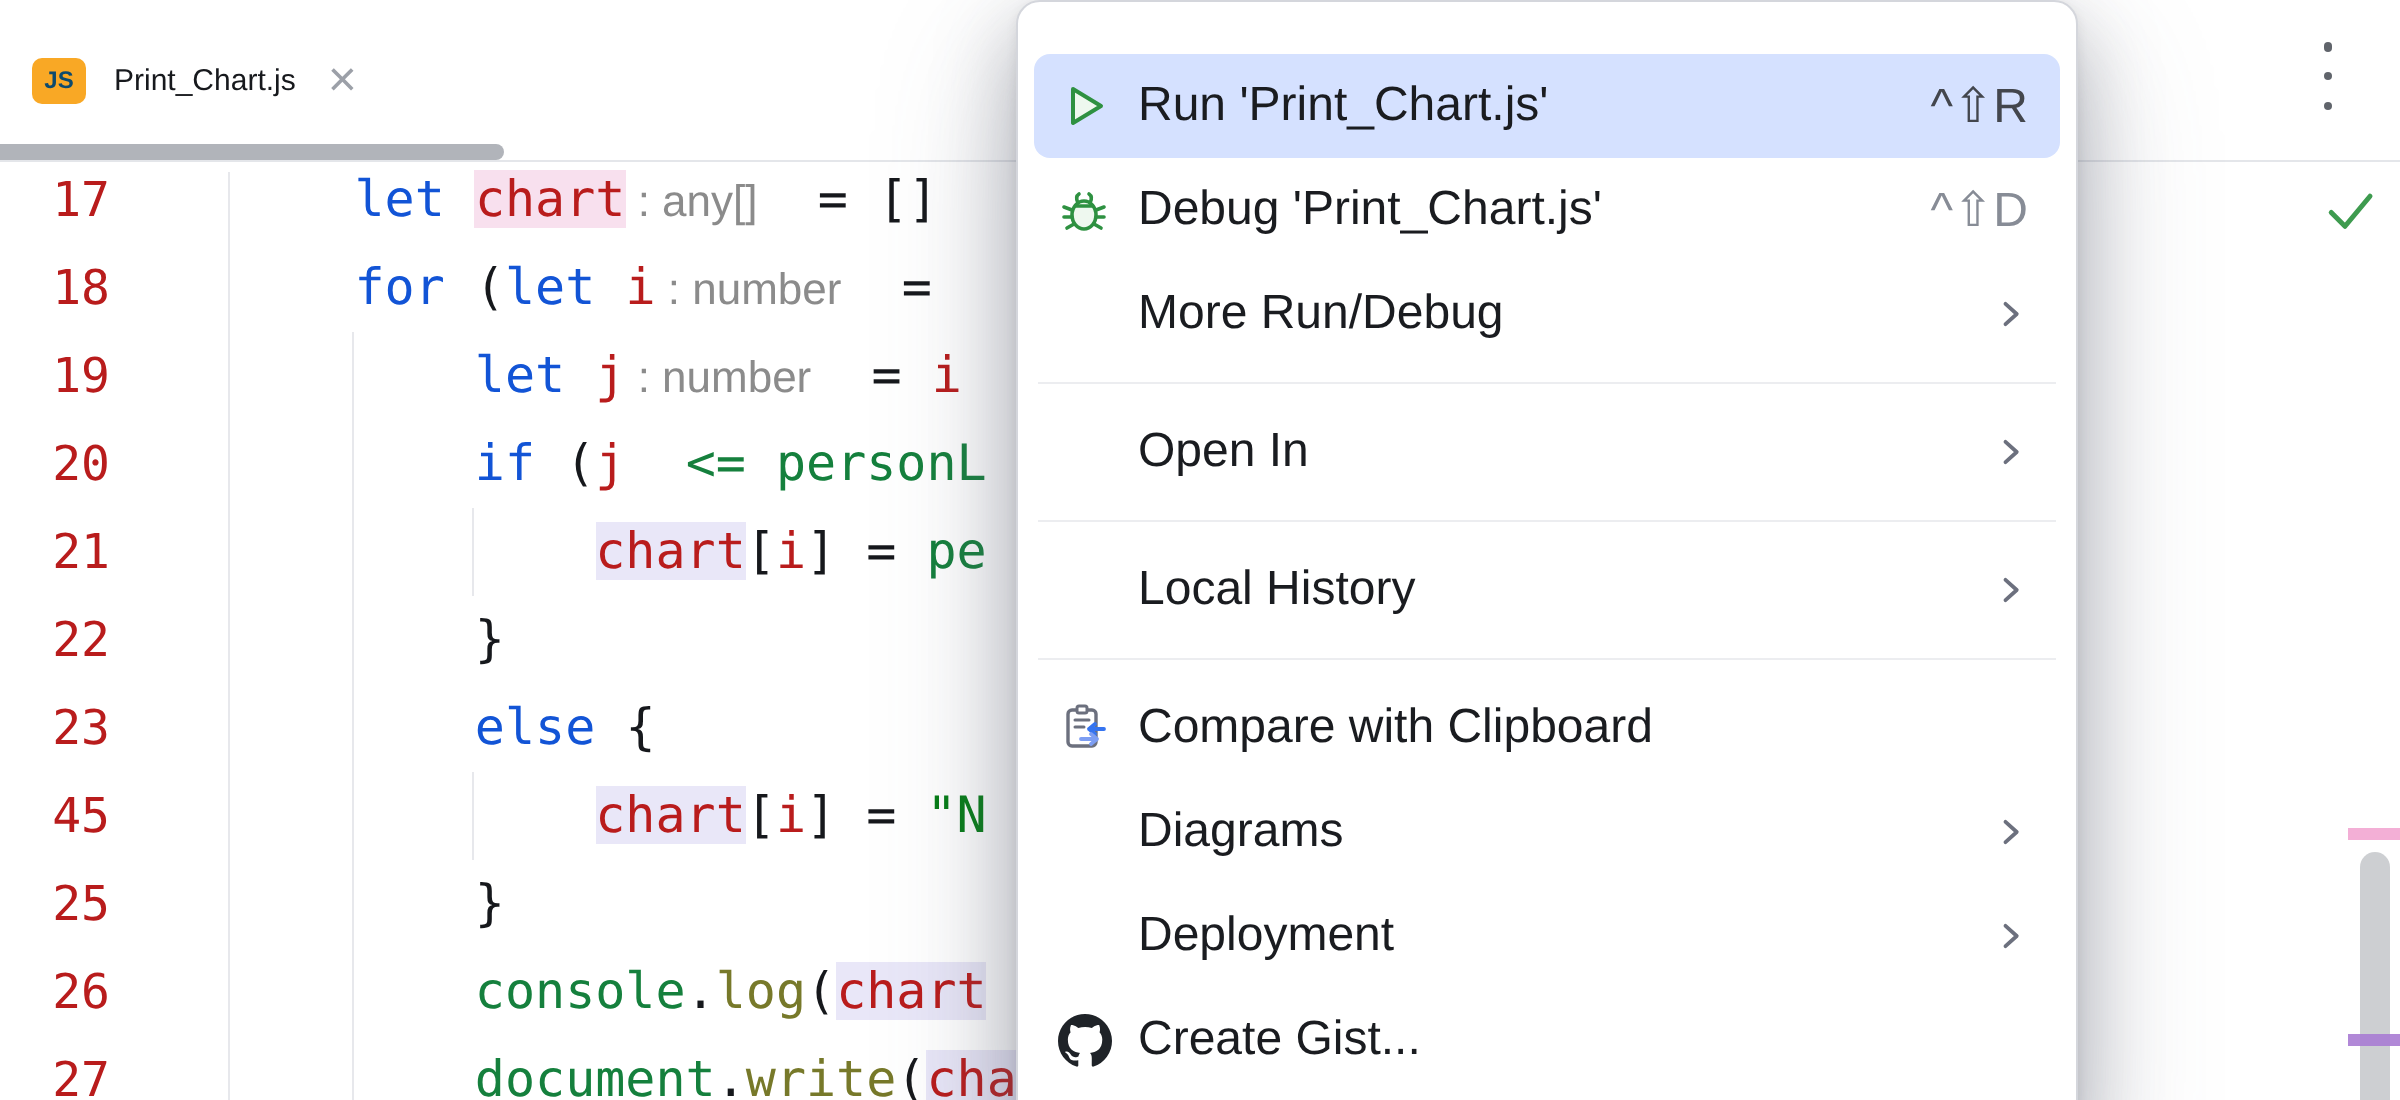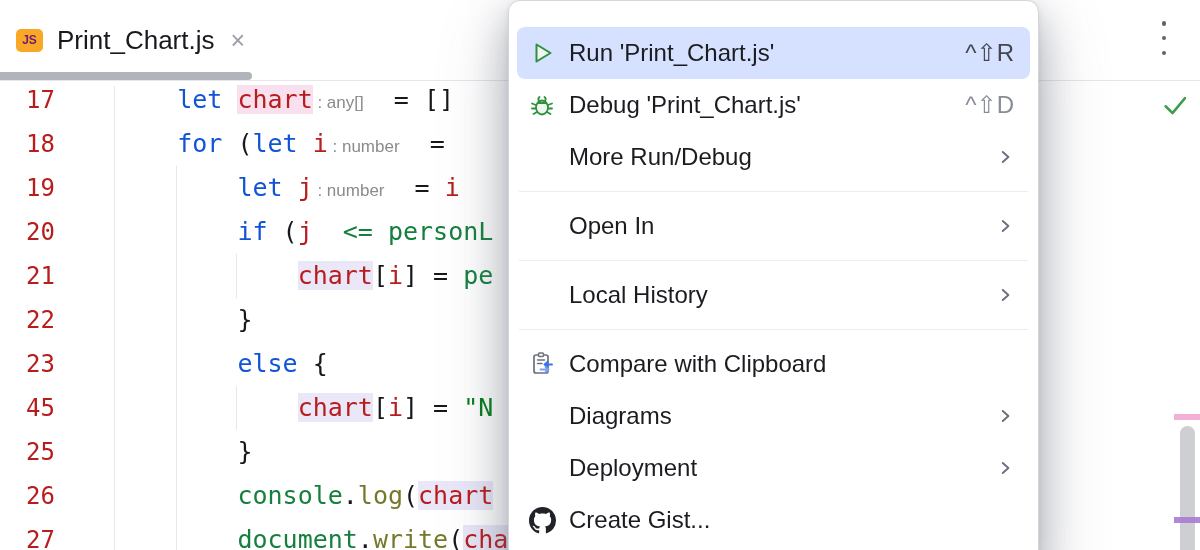--- a/index.html
+++ b/index.html
@@ -4,23 +4,23 @@
 <style>
   * { margin:0; padding:0; box-sizing:border-box; }
   html,body { width:1200px; height:550px; overflow:hidden; background:#fff;
               font-family:"Liberation Sans", sans-serif; }
   #stage { position:relative; width:1200px; height:550px; background:#fff; overflow:hidden; }
 
   
   .tabbar { position:absolute; top:0; left:0; right:0; height:81px; background:#fff;
             border-bottom:1px solid #E4E6EA; z-index:2; }
   .tab { position:absolute; left:16px; top:14px; height:52px; display:flex; align-items:center; }
-  .js-badge { width:27px; height:23px; border-radius:5px; background:#F9A825; color:#701a75;
+  .js-badge { width:27px; height:23px; border-radius:5px; background:#F9A825; color:#0c4a6e;
               font-size:12px; font-weight:bold; display:flex; align-items:center; justify-content:center; }
-  .tab-title { font-size:26px; color:#17191D; margin-left:14px; }
+  .tab-title { font-size:15px; color:#17191D; margin-left:14px; }
   .tab-close { font-size:25px; color:#9CA0A8; margin-left:16px; line-height:1; cursor:default; }
   .kebab { position:absolute; left:1156px; top:21px; width:16px; height:34px;
            display:flex; flex-direction:column; align-items:center; justify-content:space-between; }
   .kebab i { width:4.5px; height:4.5px; border-radius:50%; background:#60646B; }
   .hscroll-thumb { position:absolute; left:0; top:72px; width:252px; height:8px;
                    background:#B1B4BA; border-radius:0 4px 4px 0; z-index:3; }
 
   
   .editor { position:absolute; top:82px; left:0; right:0; bottom:0; background:#fff; }
   .guide { position:absolute; width:1px; background:#E7E8EC; }
@@ -29,21 +29,21 @@
   .ln { position:absolute; left:0; top:0; width:55px; text-align:right;
         font:24px/44px "DejaVu Sans Mono", monospace; color:#b91c1c; }
   .cd { position:absolute; left:117px; top:0; white-space:pre;
         font:25px/44px "DejaVu Sans Mono", monospace; color:#16181C; }
   .tk-d { color:#16181C; }
   .tk-k { color:#1254D6; }
   .tk-v { color:#b91c1c; }
   .tk-p { color:#15803d; }
   .tk-o { color:#77792A; }
   .tk-s { color:#067D17; }
-  .tk-h { font-family:"Liberation Sans", sans-serif; font-size:17px; color:#8B8B8B; }
+  .tk-h { font-family:"Liberation Sans", sans-serif; font-size:22px; color:#8B8B8B; }
   .hl-pink { background:#F8E0EE; }
   .hl-lav  { background:#E9E7F8; }
 
   
   .inspect-ok { position:absolute; left:1160px; top:90px; width:30px; height:30px; }
   .vthumb { position:absolute; left:1180px; top:426px; width:15px; height:124px;
             background:#AEB1B7; opacity:.62; border-radius:8px 8px 0 0; }
   .stripe { position:absolute; left:1174px; width:26px; height:6px; opacity:.9; }
 
   

